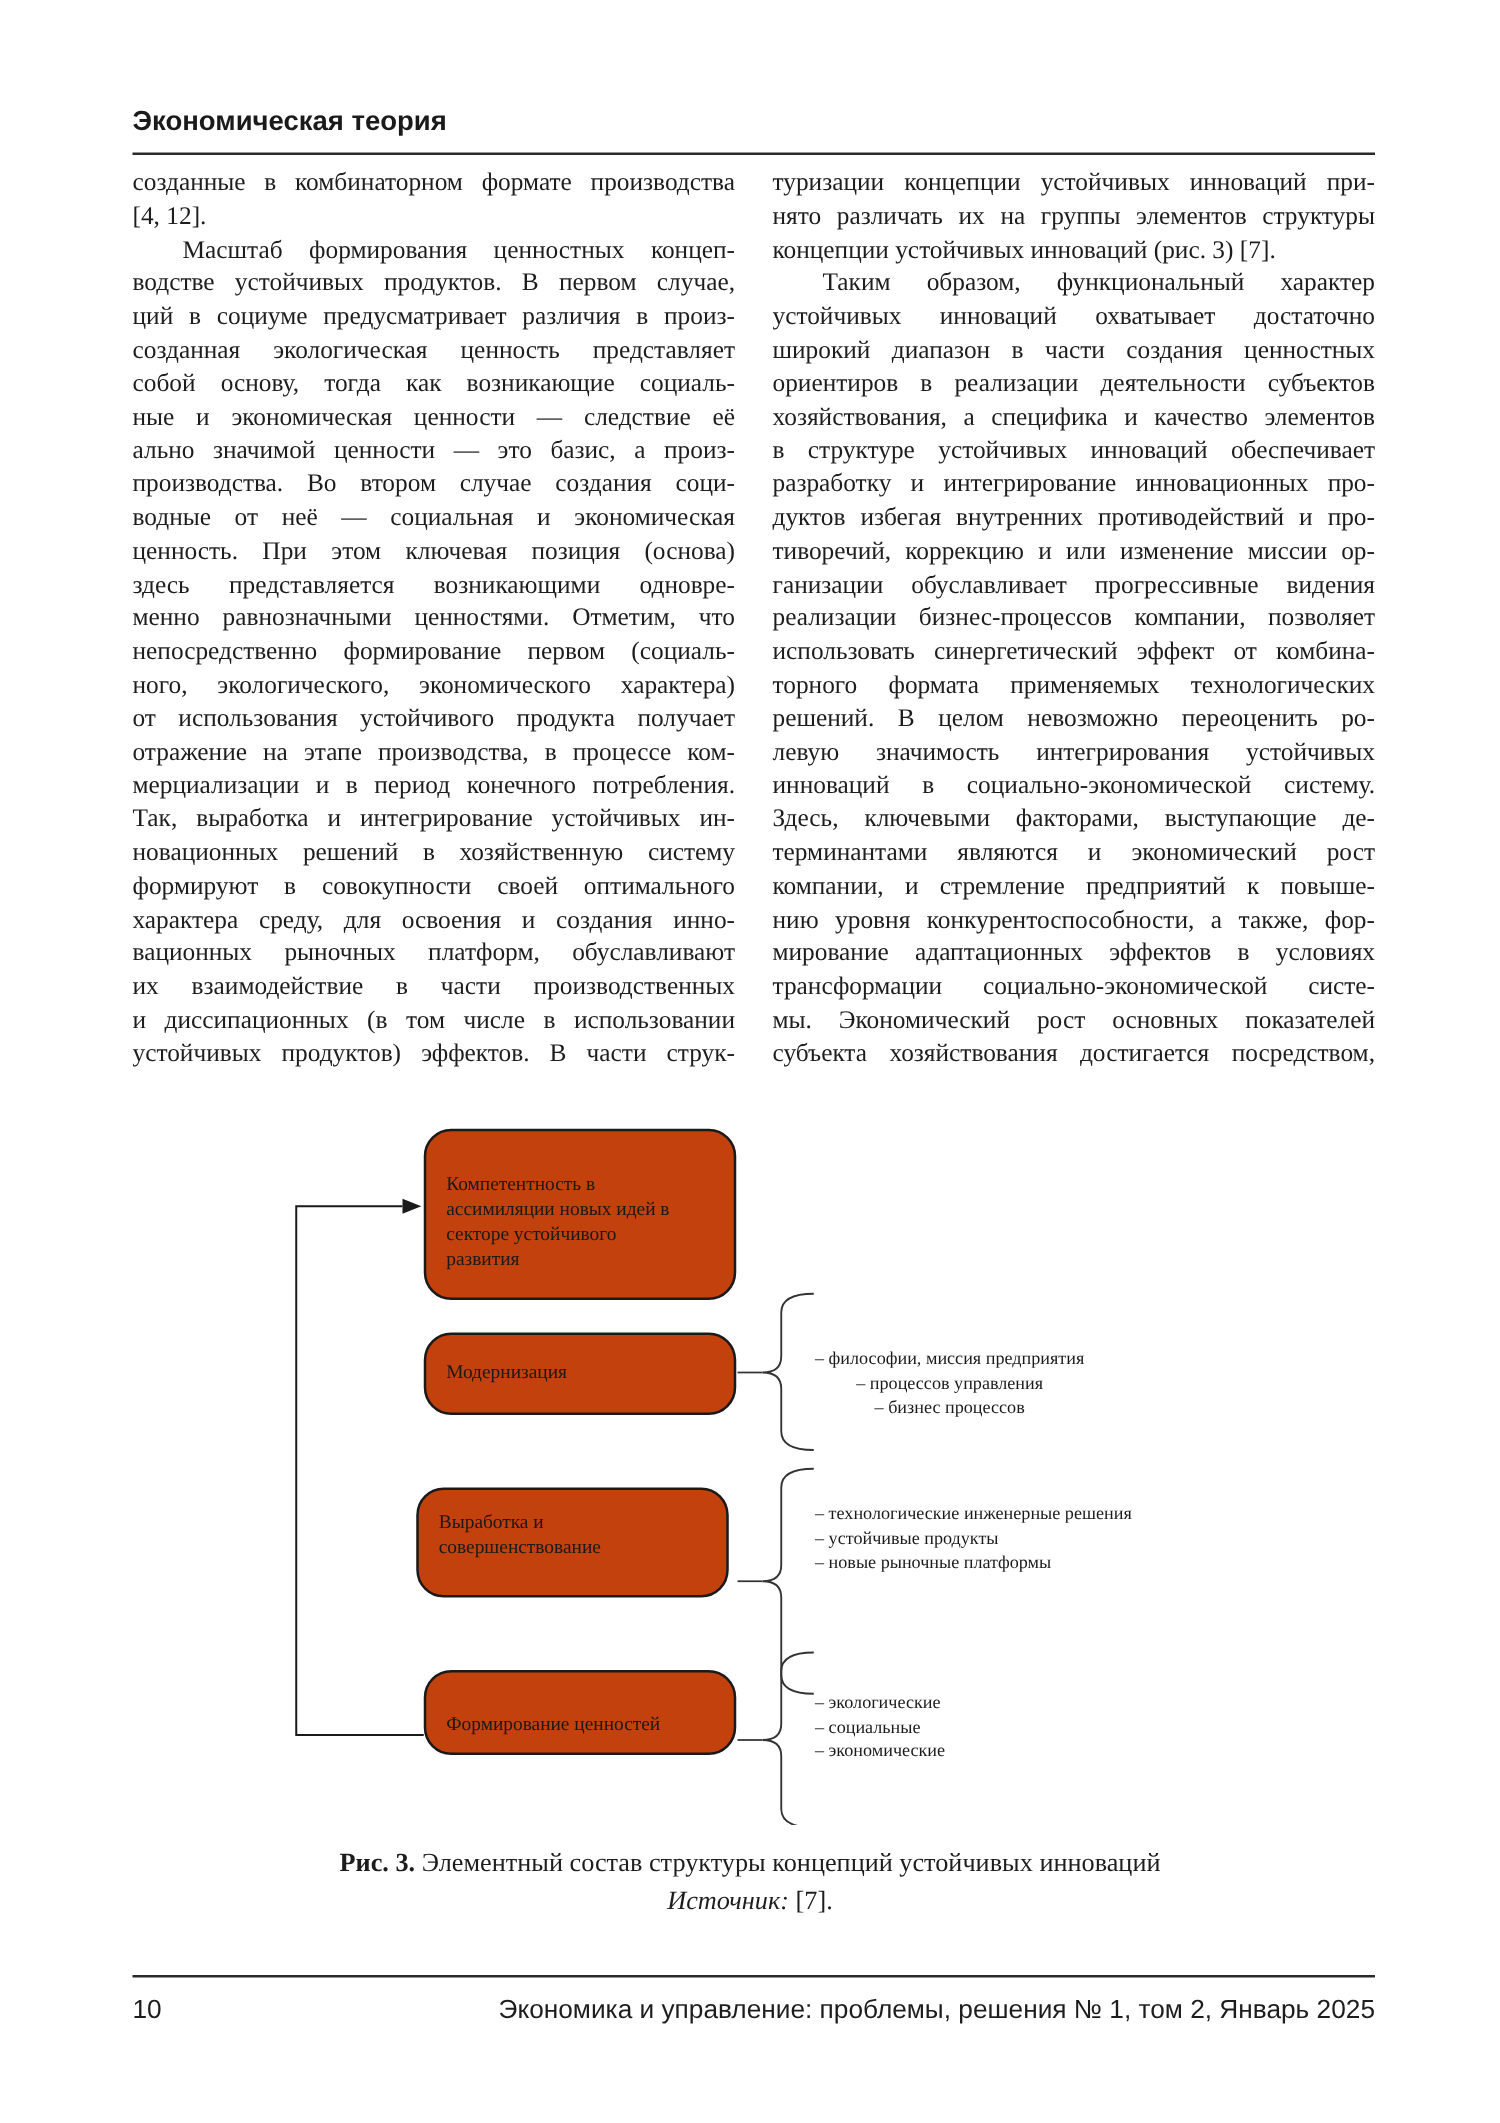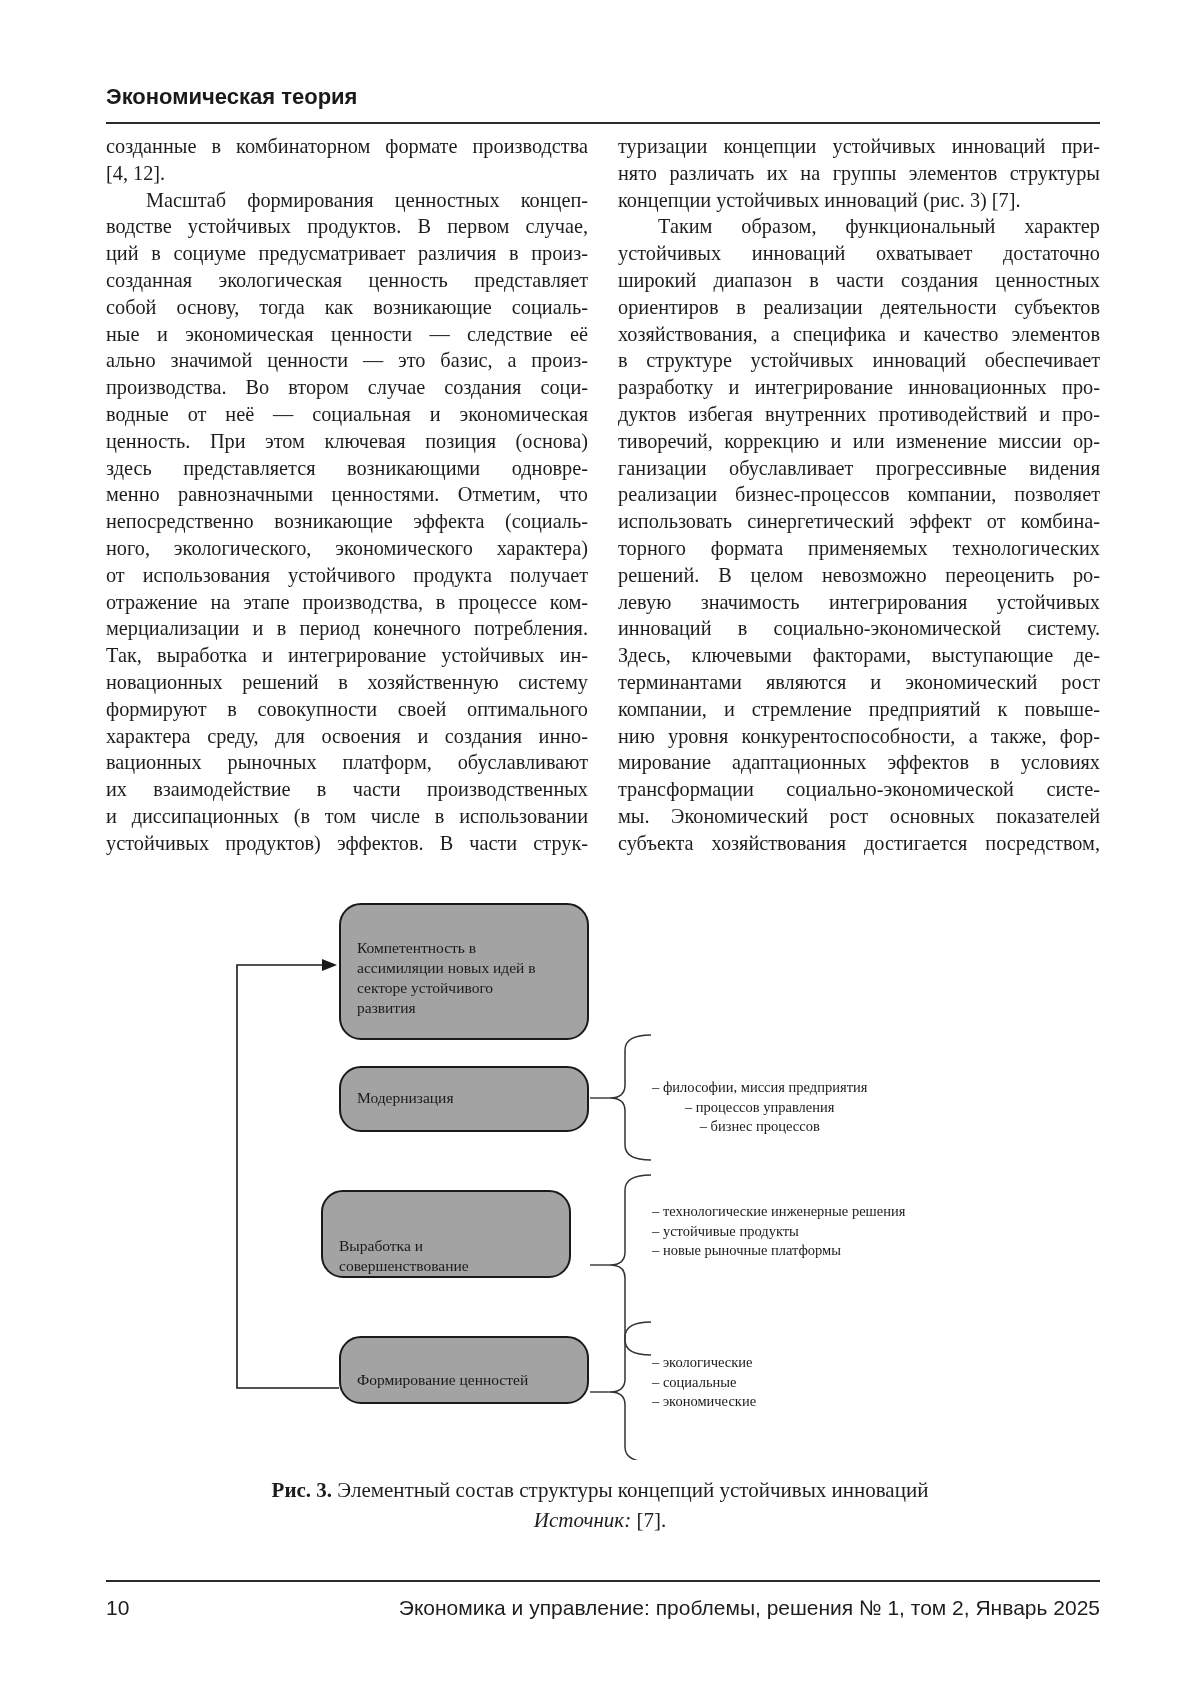--- a/index.html
+++ b/index.html
@@ -17,21 +17,21 @@
     text-align: justify; color: #1d1d1d;
   }
   .col.left { left: 106px; }
   .col.right { left: 618px; }
   .line { display: block; text-align: justify; text-align-last: justify; white-space: nowrap; }
   .line.last { text-align-last: left; }
   .line.ind { padding-left: 40px; }
 
   .figure { position: absolute; left: 0; top: 880px; width: 1200px; height: 580px; }
   .node {
-    position: absolute; border: 2px solid #1a1a1a; border-radius: 22px; background: #a3a3a3;
+    position: absolute; border: 2px solid #1a1a1a; border-radius: 22px; background: #c2410c;
     font-family: "Liberation Serif", serif; font-size: 15.5px; line-height: 20px; color: #1a1a1a;
     box-sizing: border-box; padding-left: 16px;
   }
   .items {
     position: absolute; font-family: "Liberation Serif", serif; font-size: 14.5px; line-height: 19.5px; color: #1a1a1a;
   }
   .items div { white-space: nowrap; }
   svg.wires { position: absolute; left: 0; top: 0; }
 
   .caption {
@@ -60,21 +60,21 @@
     <span class="line">ций в социуме предусматривает различия в произ-</span>
     <span class="line">созданная экологическая ценность представляет</span>
     <span class="line">собой основу, тогда как возникающие социаль-</span>
     <span class="line">ные и экономическая ценности — следствие её</span>
     <span class="line">ально значимой ценности — это базис, а произ-</span>
     <span class="line">производства. Во втором случае создания соци-</span>
     <span class="line">водные от неё — социальная и экономическая</span>
     <span class="line">ценность. При этом ключевая позиция (основа)</span>
     <span class="line">здесь представляется возникающими одновре-</span>
     <span class="line">менно равнозначными ценностями. Отметим, что</span>
-    <span class="line">непосредственно возникающие эффекта (социаль-</span>
+    <span class="line">непосредственно формирование первом (социаль-</span>
     <span class="line">ного, экологического, экономического характера)</span>
     <span class="line">от использования устойчивого продукта получает</span>
     <span class="line">отражение на этапе производства, в процессе ком-</span>
     <span class="line">мерциализации и в период конечного потребления.</span>
     <span class="line">Так, выработка и интегрирование устойчивых ин-</span>
     <span class="line">новационных решений в хозяйственную систему</span>
     <span class="line">формируют в совокупности своей оптимального</span>
     <span class="line">характера среду, для освоения и создания инно-</span>
     <span class="line">вационных рыночных платформ, обуславливают</span>
     <span class="line">их взаимодействие в части производственных</span>
@@ -130,21 +130,21 @@
     <div>Компетентность в</div>
     <div>ассимиляции новых идей в</div>
     <div>секторе устойчивого</div>
     <div>развития</div>
   </div>
 
   <div class="node" style="left:339px; top:186px; width:250px; height:66px; padding-top:20px;">
     <div>Модернизация</div>
   </div>
 
-  <div class="node" style="left:321px; top:310px; width:250px; height:88px; padding-top:44px;">
+  <div class="node" style="left:333px; top:310px; width:250px; height:88px; padding-top:16px;">
     <div>Выработка и</div>
     <div>совершенствование</div>
   </div>
 
   <div class="node" style="left:339px; top:456px; width:250px; height:68px; padding-top:32px;">
     <div>Формирование ценностей</div>
   </div>
 
   <div class="items" style="left:652px; top:198px;text-align:center;">
     <div>– философии, миссия предприятия</div>

